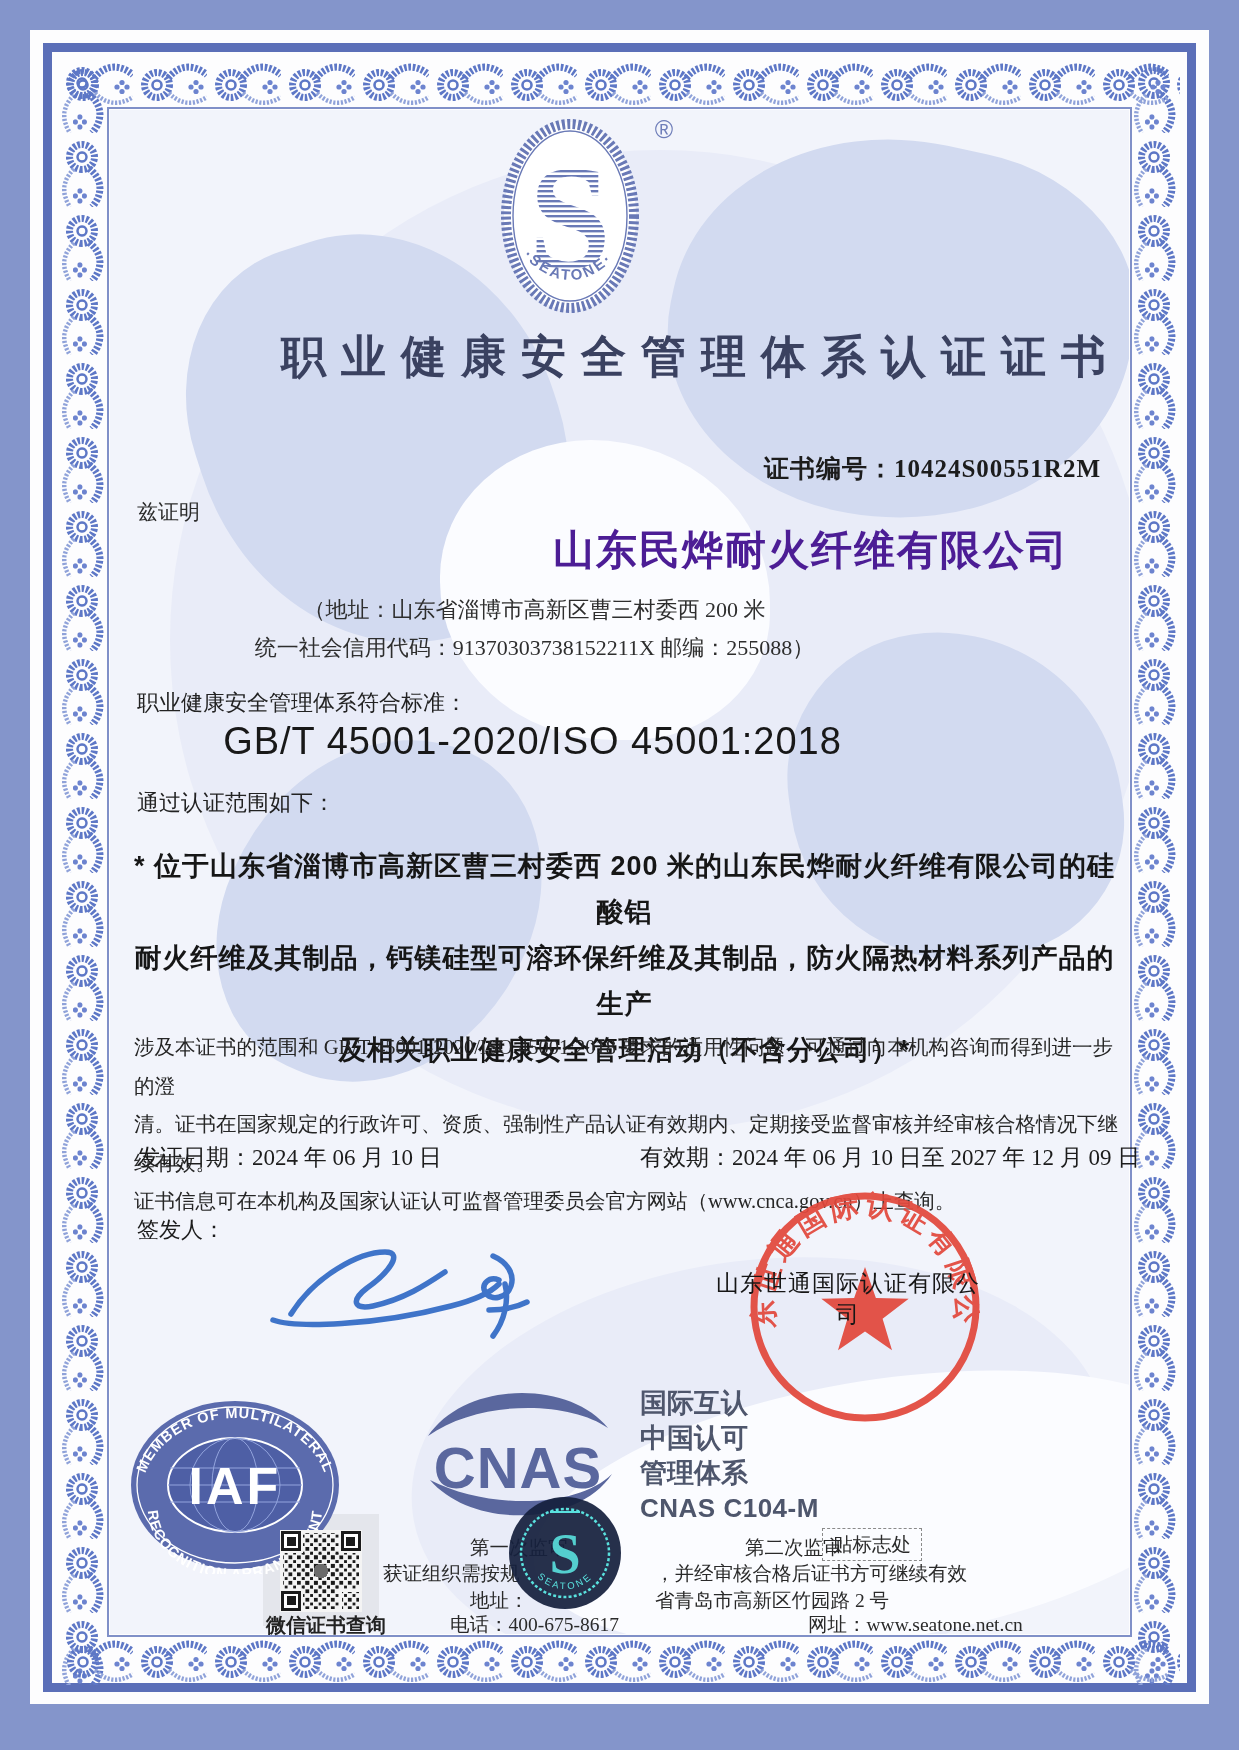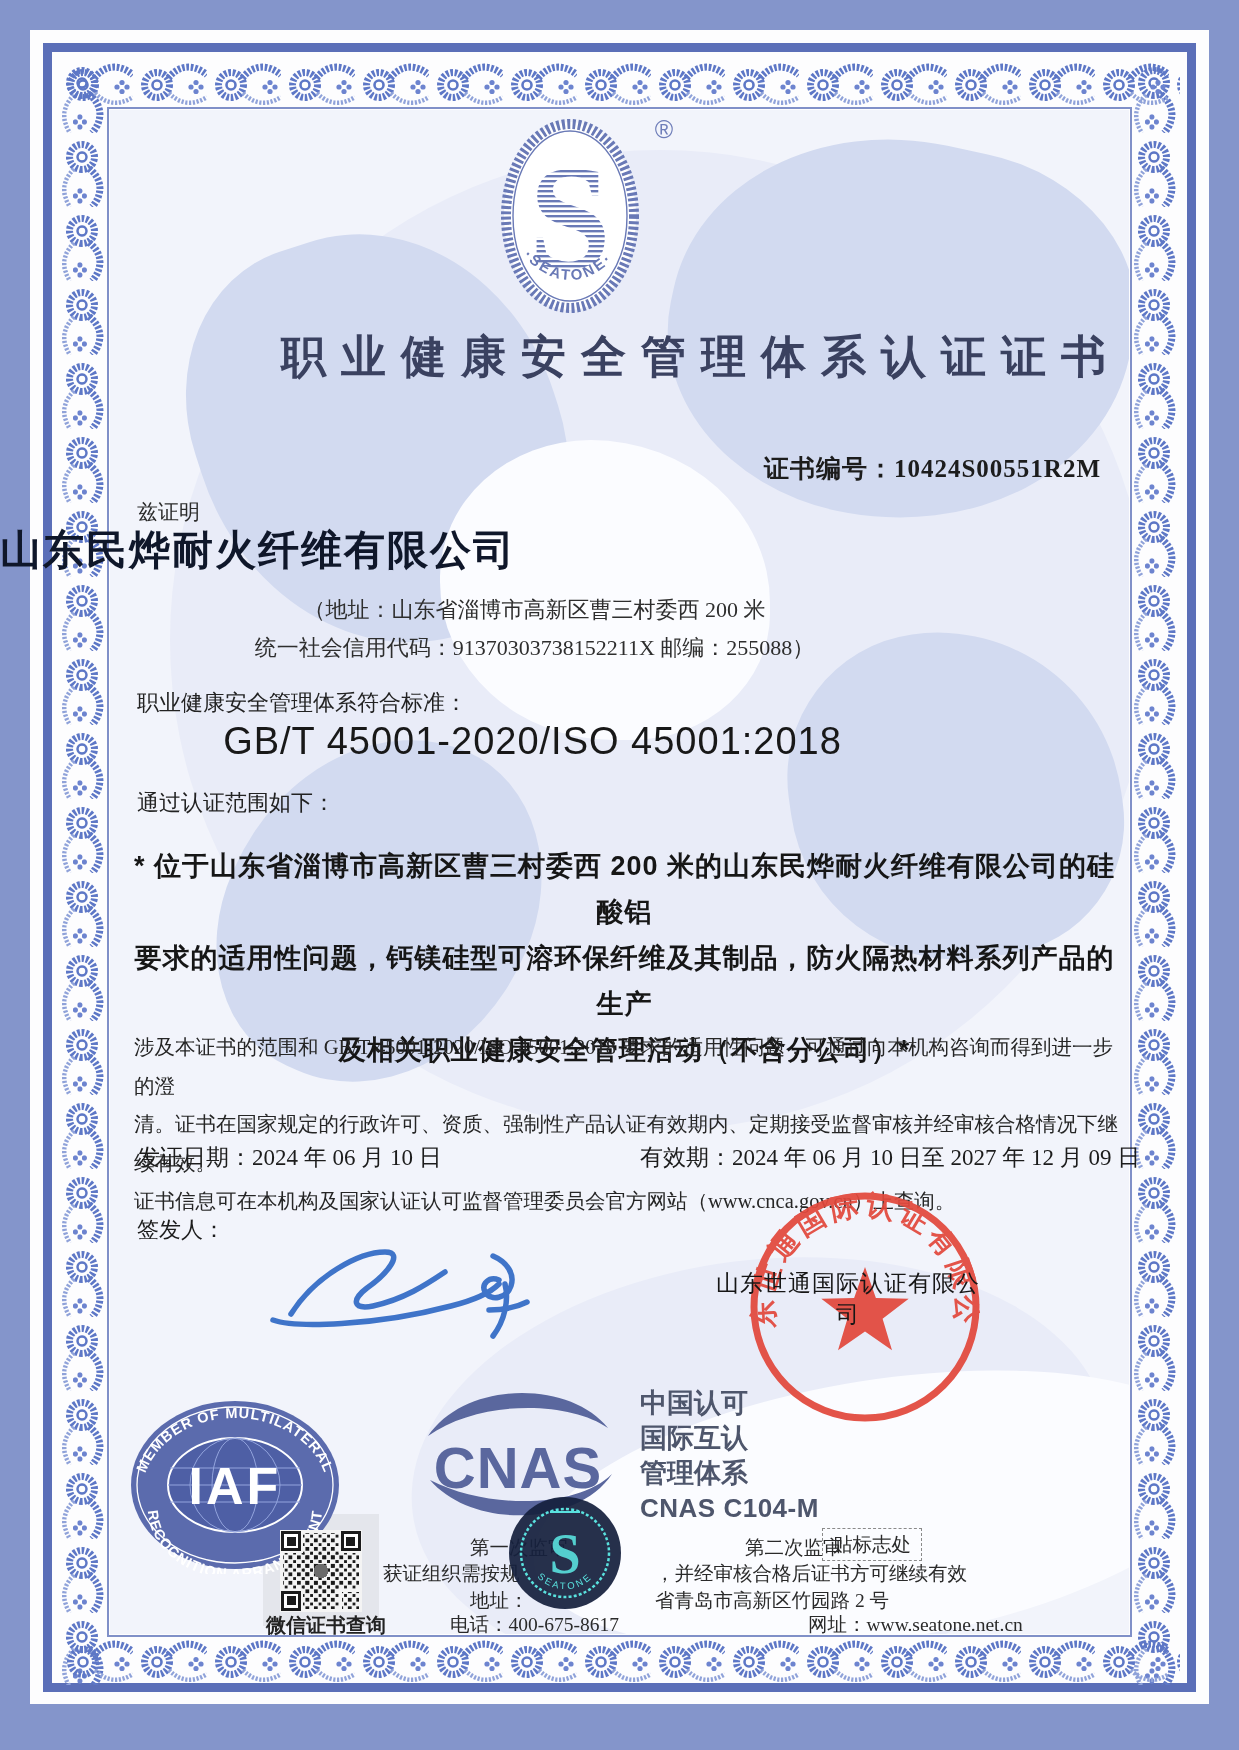--- a/index.html
+++ b/index.html
@@ -11,22 +11,22 @@
   .layer-innerline{top:107px;left:107px;right:107px;bottom:113px;border:2px solid #8090c8;}
   .content{top:110px;left:110px;right:110px;bottom:116px;background:#f2f4fb;overflow:hidden;}
   .blob{position:absolute;background:#dde2f4;border-radius:50%;}
   .blob.light{background:#e9ecf8;}
   .blob.deep{background:#d2daf0;}
   .blob.white{background:#fbfcff;}
   .title{top:327px;left:118px;right:118px;text-align:right;font-size:45px;font-weight:700;
          letter-spacing:15px;color:#3a4160;z-index:6;}
   .certno{top:452px;right:138px;font-size:25px;font-weight:700;z-index:6;letter-spacing:1px;}
   .certify{top:498px;left:137px;font-size:21px;color:#2a2a2a;z-index:6;}
-  .company{top:523px;left:0;right:170px;text-align:left;font-size:41px;font-weight:700;letter-spacing:2px;
-           color:#0f172a;font-family:"Liberation Sans","DejaVu Sans",sans-serif;z-index:6;}
+  .company{top:523px;left:0;right:170px;text-align:right;font-size:41px;font-weight:700;letter-spacing:2px;
+           color:#4c1d95;font-family:"Liberation Sans","DejaVu Sans",sans-serif;z-index:6;}
   .addr{left:0;right:170px;text-align:center;font-size:22px;color:#2e2e2e;z-index:6;}
   .label{left:137px;font-size:22px;color:#222;z-index:6;}
   .standard{top:720px;left:0;right:210px;text-align:center;font-size:38px;color:#181818;letter-spacing:1px;
             font-family:"Liberation Sans","DejaVu Sans",sans-serif;z-index:6;padding-left:36px;}
   .scope{top:843px;left:128px;right:118px;text-align:center;font-size:27px;line-height:46px;font-weight:600;
          letter-spacing:1px;color:#161616;font-family:"Liberation Sans","DejaVu Sans",sans-serif;z-index:6;}
   .notes{top:1028px;left:134px;right:116px;font-size:20.5px;line-height:38.5px;color:#262626;z-index:6;}
   .dateleft{top:1142px;left:137px;font-size:23px;z-index:6;}
   .dateright{top:1142px;left:640px;font-size:23px;z-index:6;}
   .signer{top:1215px;left:137px;font-size:22px;z-index:6;}
@@ -163,21 +163,21 @@
   <div class="abs company">山东民烨耐火纤维有限公司</div>
   <div class="abs addr" style="top:595px">（地址：山东省淄博市高新区曹三村委西 200 米</div>
   <div class="abs addr" style="top:633px">统一社会信用代码：91370303738152211X 邮编：255088）</div>
 
   <div class="abs label" style="top:688px">职业健康安全管理体系符合标准：</div>
   <div class="abs standard">GB/T 45001-2020/ISO 45001:2018</div>
   <div class="abs label" style="top:788px">通过认证范围如下：</div>
 
   <div class="abs scope">
     <div>* 位于山东省淄博市高新区曹三村委西 200 米的山东民烨耐火纤维有限公司的硅酸铝</div>
-    <div>要求的适用性问题，钙镁硅型可溶环保纤维及其制品，防火隔热材料系列产品的生产</div>
+    <div>耐火纤维及其制品，钙镁硅型可溶环保纤维及其制品，防火隔热材料系列产品的生产</div>
     <div>及相关职业健康安全管理活动（不含分公司）*</div>
   </div>
 
   <div class="abs notes">
     <div>涉及本证书的范围和 GB/T 45001-2020/ISO 45001:2018 要求的适用性问题，可通过向本机构咨询而得到进一步的澄</div>
     <div>清。证书在国家规定的行政许可、资质、强制性产品认证有效期内、定期接受监督审核并经审核合格情况下继续有效。</div>
     <div>证书信息可在本机构及国家认证认可监督管理委员会官方网站（www.cnca.gov.cn）上查询。</div>
   </div>
 
   <div class="abs dateleft">发证日期：2024 年 06 月 10 日</div>
@@ -228,22 +228,22 @@
     <text x="109" y="108" text-anchor="middle" font-size="52" font-weight="bold" fill="#ffffff" font-family="'Liberation Sans',sans-serif" letter-spacing="3">IAF</text>
   </svg>
 
   <svg class="abs" style="top:1378px;left:418px;z-index:7" width="200" height="158" viewBox="0 0 200 158">
     <path d="M10,58 C48,2 152,2 190,50 C150,22 60,22 10,58 Z" fill="#5a679e"></path>
     <path d="M12,102 C55,152 160,148 194,96 C160,130 70,132 12,102 Z" fill="#5a679e"></path>
     <text x="100" y="110" text-anchor="middle" font-size="58" font-weight="bold" fill="#5a679e" font-family="'Liberation Sans',sans-serif" letter-spacing="1">CNAS</text>
   </svg>
 
   <div class="abs accr">
+    <div class="cn">国际互认</div>
     <div class="cn">中国认可</div>
-    <div class="cn">国际互认</div>
     <div class="cn">管理体系</div>
     <div class="en">CNAS C104-M</div>
   </div>
 
   <svg class="abs" style="top:1496px;left:508px;z-index:8" width="114" height="114" viewBox="0 0 114 114">
     <circle cx="57" cy="57" r="56" fill="#16203d" opacity="0.93"></circle>
     <circle cx="57" cy="57" r="44" fill="none" stroke="#59e1de" stroke-width="2.5" stroke-dasharray="3,2.2"></circle>
     <path d="M42,16 h30" stroke="#59e1de" stroke-width="2"></path>
     <text x="57" y="77" text-anchor="middle" font-size="56" font-weight="bold" font-family="'Liberation Serif',serif" fill="#59e1de" opacity="0.9">S</text>
     <path id="dsArc" d="M 22,70 A 38,38 0 0 0 92,70" fill="none"></path>

